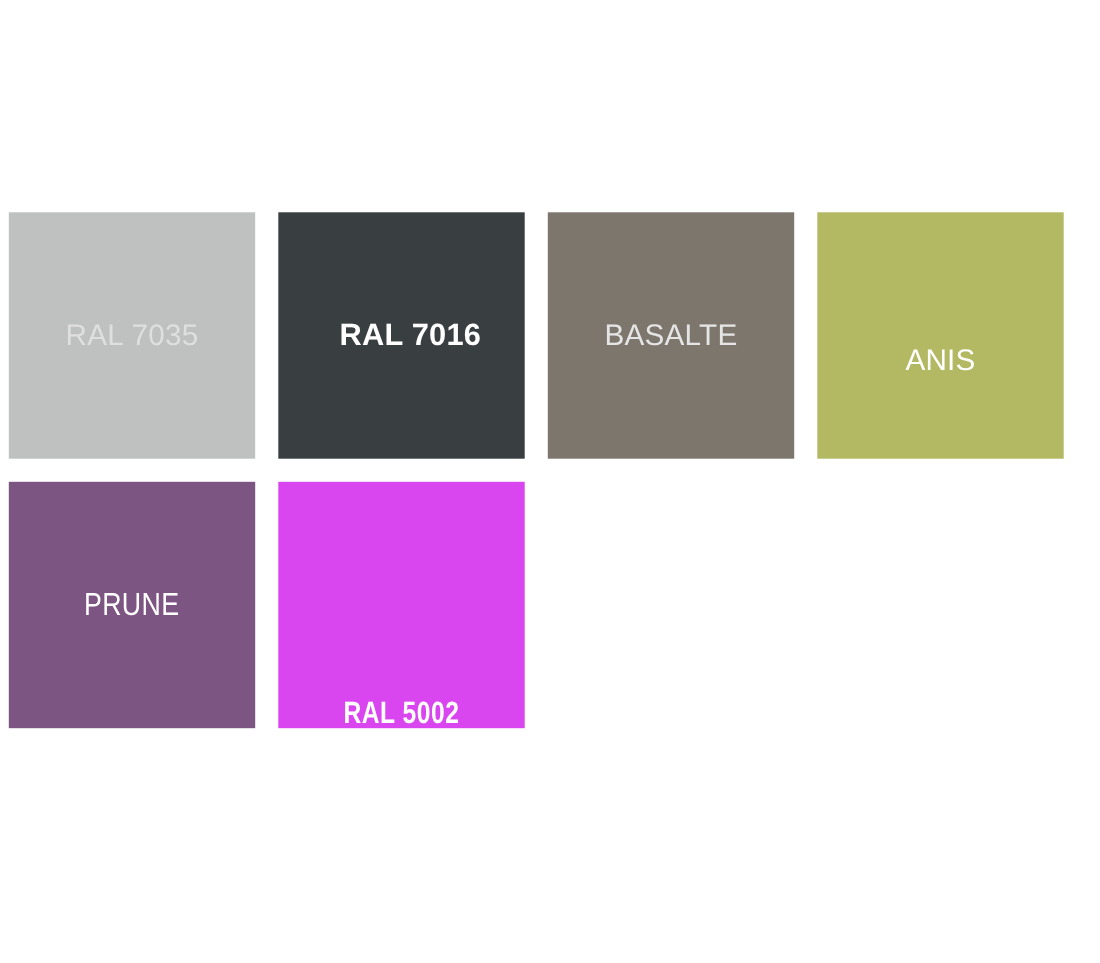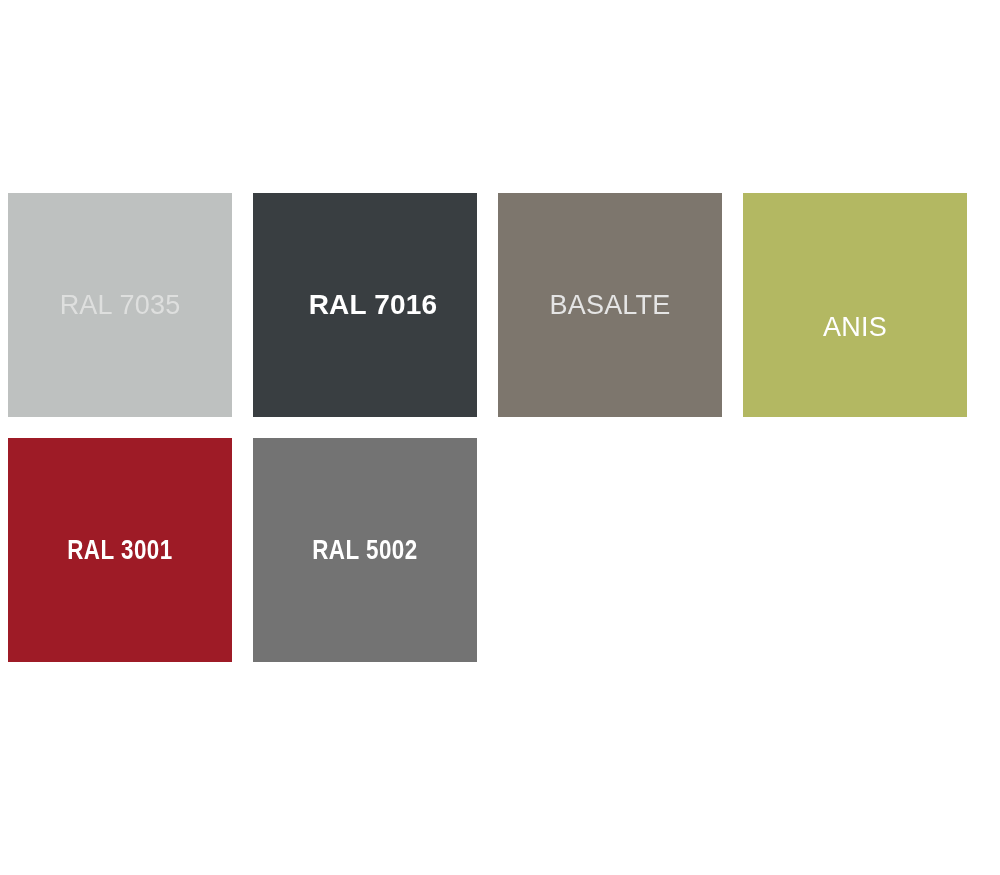--- a/index.html
+++ b/index.html
@@ -106,23 +106,23 @@
 
     <div class="swatch" style="background-color: rgb(125, 118, 109);">
       <span class="swatch-label" style="color: #e5e5e5;">BASALTE</span>
     </div>
 
     <div class="swatch" style="background-color: rgb(179, 184, 98);">
       <span class="swatch-label" style="color: rgb(255, 255, 255); margin-top: 44px;">ANIS</span>
     </div>
 
 
-
-    <div class="swatch tone-condensed" style="background-color: rgb(158, 27, 38);">
-      <span class="swatch-label" style="color: rgb(255, 255, 255);">RAL 3001</span>
+    <div class="swatch tone-condensed-light" style="background-color: rgb(125, 85, 130);">
+      <span class="swatch-label" style="color: rgb(255, 255, 255);">PRUNE</span>
     </div>
 
-    <div class="swatch tone-condensed" style="background-color: #737373;">
+
+    <div class="swatch tone-condensed" style="background-color: #d946ef; align-items: flex-end;">
       <span class="swatch-label" style="color: rgb(255, 255, 255);">RAL 5002</span>
     </div>
 
   </div>
 </div>
 
 </body></html>

